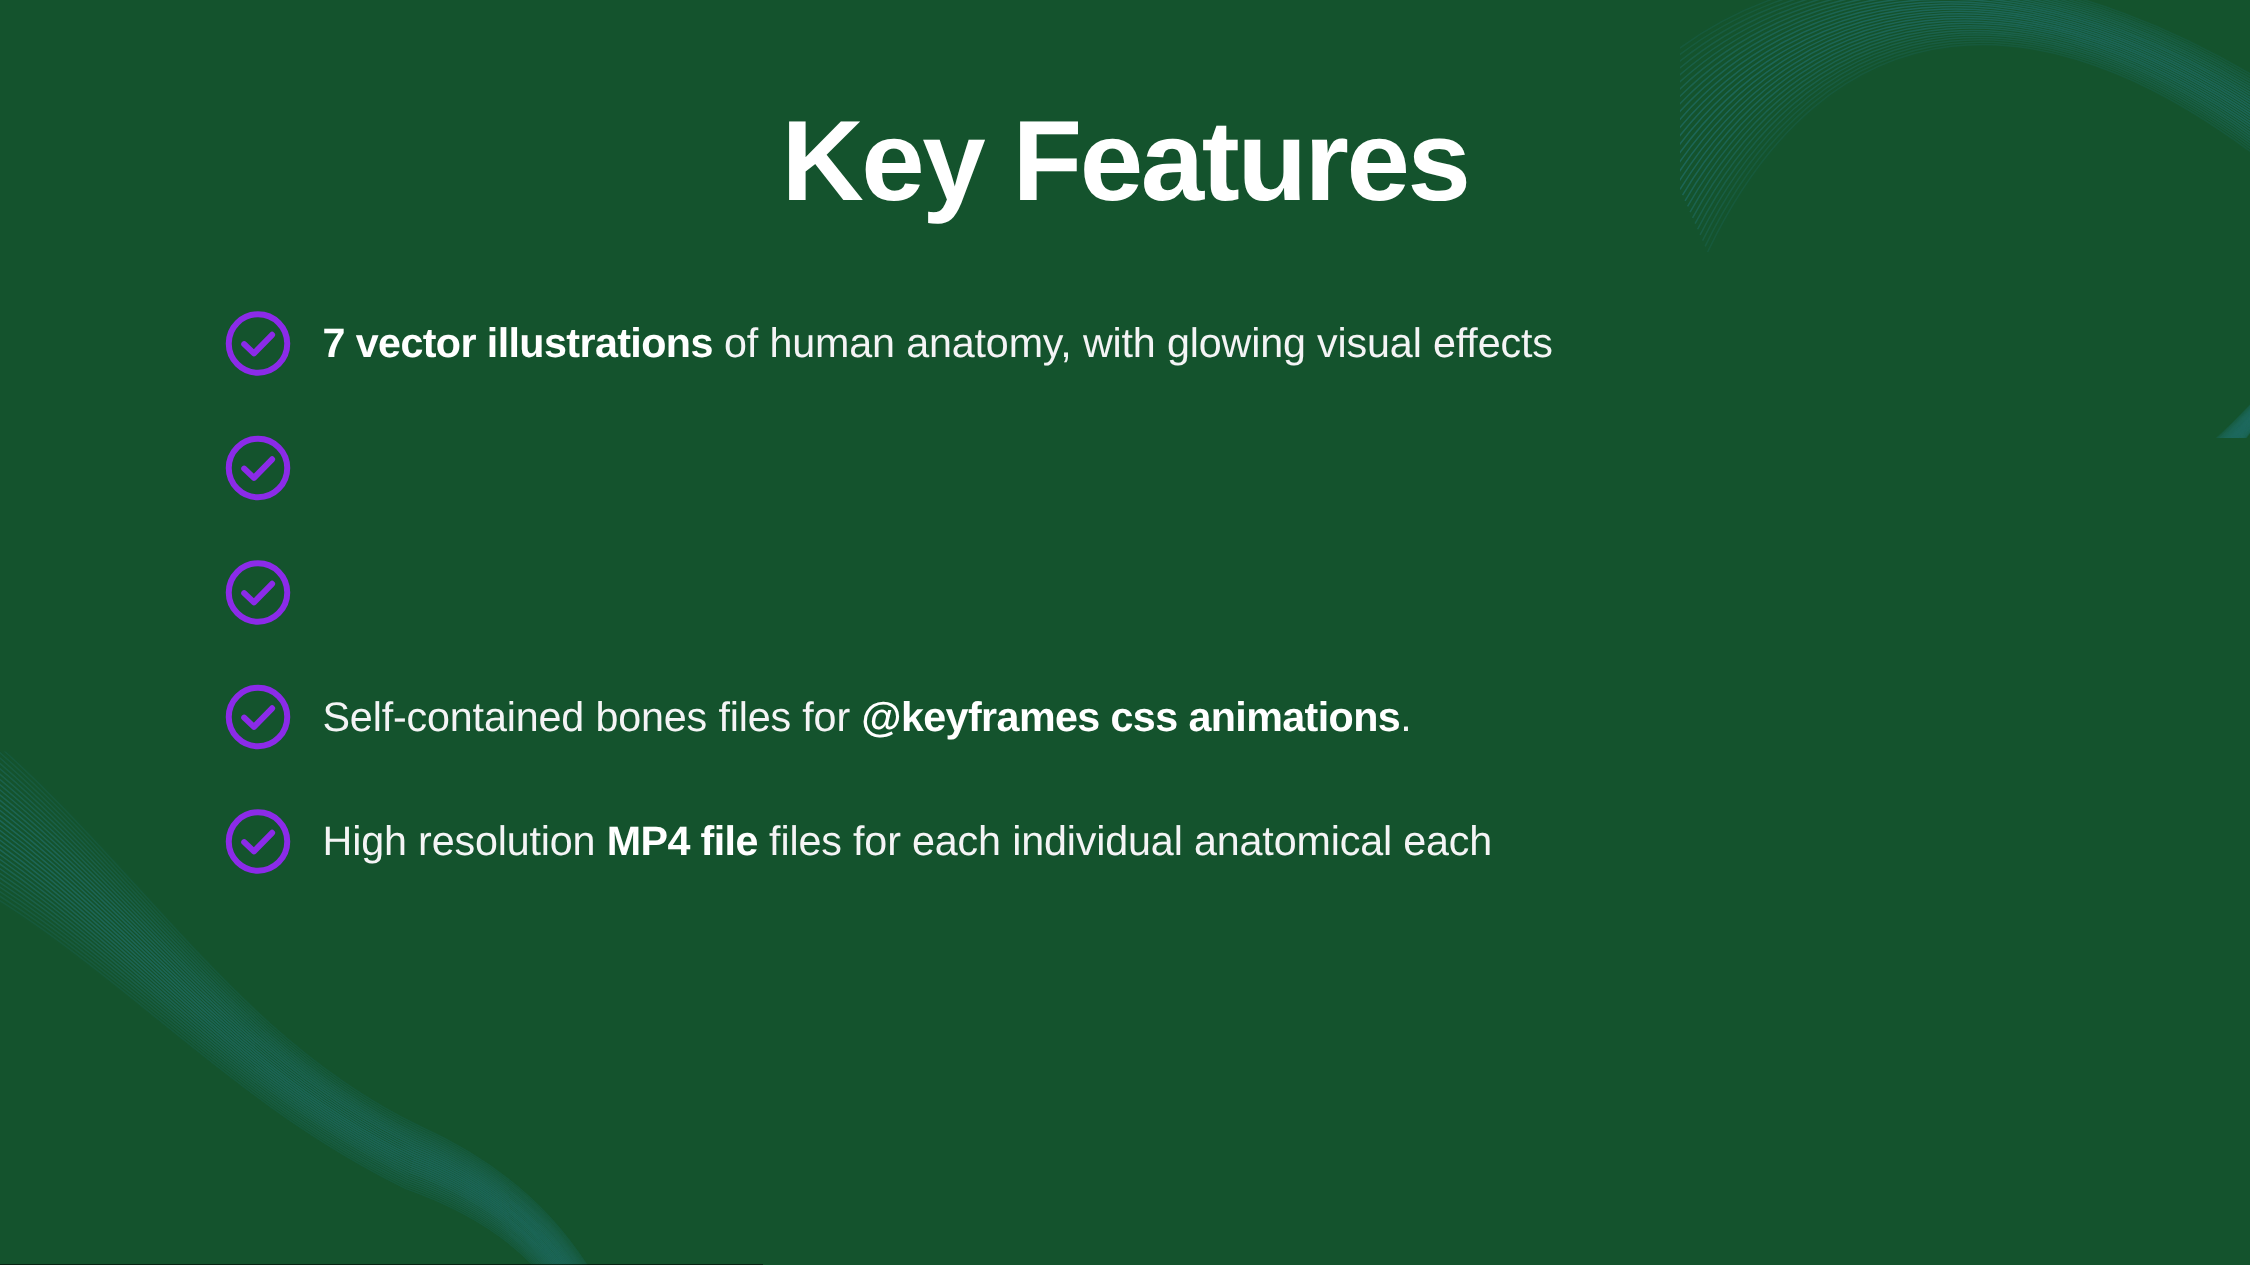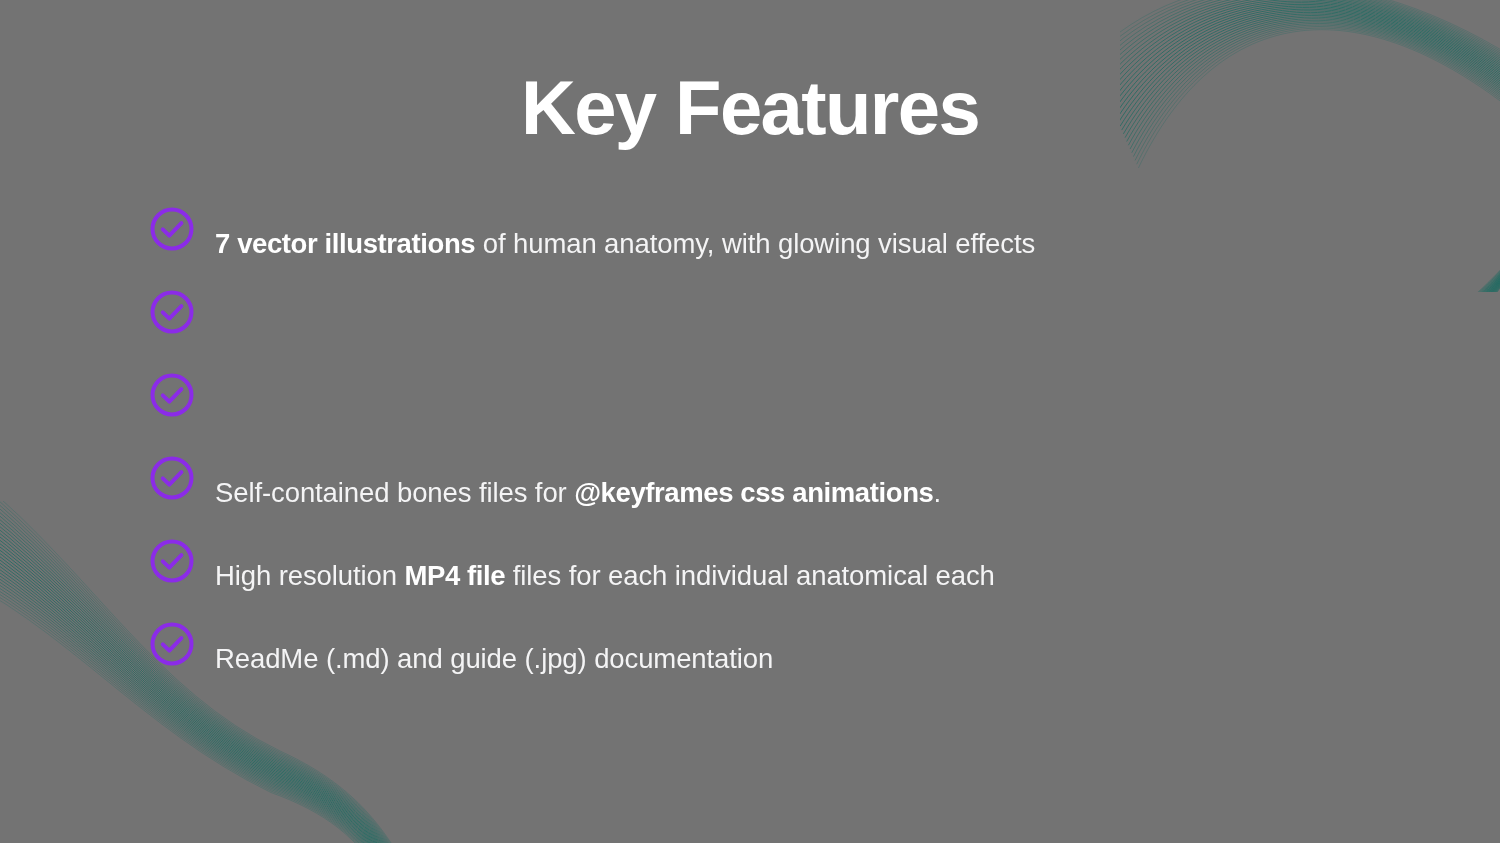--- a/index.html
+++ b/index.html
@@ -6,21 +6,21 @@
 
   html, body {
     width:1500px; height:843px;
     background:#000000;
     overflow:hidden;
   }
 
   .slide {
     position:relative;
     width:1500px; height:843px;
-    background:#737373;
+    background:#14532d;
     font-family:"Liberation Sans", sans-serif;
     overflow:hidden;
   }
 
   
   .wave-art {
     position:absolute;
     pointer-events:none;
   }
   .wave-top-right {
@@ -70,21 +70,20 @@
   .check-icon svg { display:block; width:46px; height:46px; }
 
   .feature-text {
     color:#f4f4f5;
     font-size:27.5px;
     line-height:46px;
     font-weight:400;
     letter-spacing:-0.1px;
     margin-left:20px;
     white-space:nowrap;
-    margin-top:15px;
   }
   .feature-text .b {
     font-weight:700;
     color:#ffffff;
     letter-spacing:-0.4px;
   }
 </style>
 </head>
 <body>
 
@@ -211,24 +210,15 @@
     <div class="feature-item">
       <span class="check-icon">
         <svg viewBox="0 0 46 46">
             <circle cx="23" cy="23" r="19.5" fill="none" stroke="#8B2BE8" stroke-width="4"></circle>
             <path d="M13.8 23.4 L20.3 29.6 L32.4 17.2" fill="none" stroke="#8B2BE8" stroke-width="4" stroke-linecap="round" stroke-linejoin="round"></path>
           </svg>
       </span>
       <span class="feature-text"><span class="b"></span><span>High resolution </span><span class="b">MP4 file</span><span> files for each individual anatomical each</span></span>
     </div>
 
-    <div class="feature-item">
-      <span class="check-icon">
-        <svg viewBox="0 0 46 46">
-            <circle cx="23" cy="23" r="19.5" fill="none" stroke="#8B2BE8" stroke-width="4"></circle>
-            <path d="M13.8 23.4 L20.3 29.6 L32.4 17.2" fill="none" stroke="#8B2BE8" stroke-width="4" stroke-linecap="round" stroke-linejoin="round"></path>
-          </svg>
-      </span>
-      <span class="feature-text"><span class="b"></span><span>ReadMe (.md) and guide (.jpg) documentation</span><span class="b"></span><span></span></span>
-    </div>
 
   </div>
 </div>
 
 </body></html>

